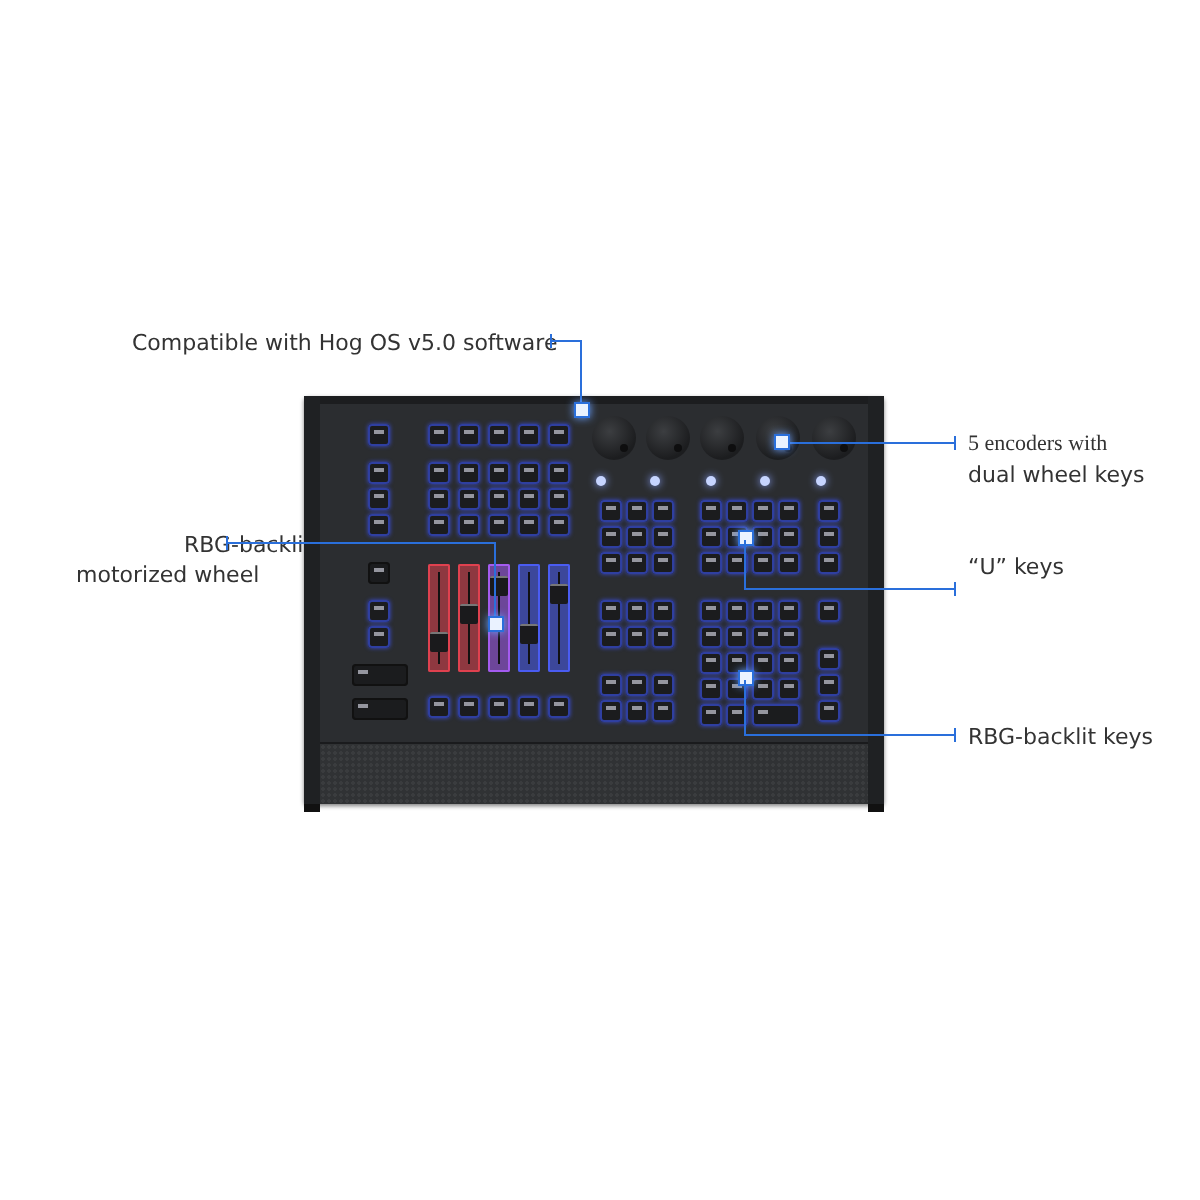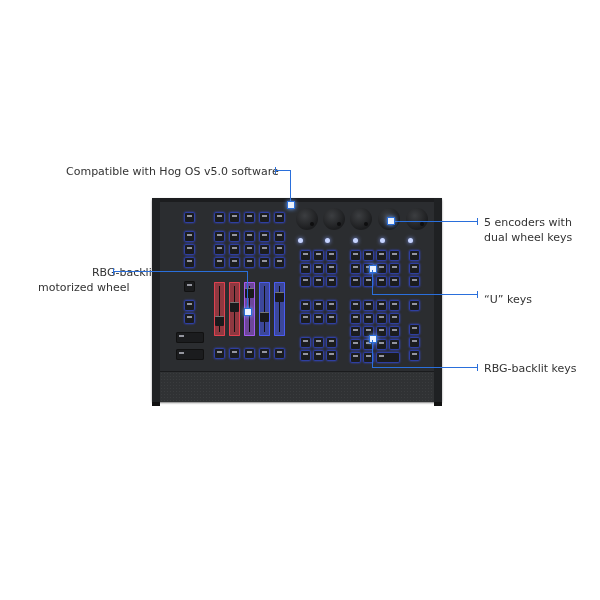--- a/index.html
+++ b/index.html
@@ -24,23 +24,23 @@
   .fader{position:absolute;width:11px;height:54px;border-radius:1px;}
   .fader .slot{position:absolute;left:5px;top:4px;width:1px;height:46px;background:#111;}
   .fader .knob{position:absolute;left:1px;width:9px;height:9px;background:#1a1a1c;border-radius:1px;border-top:1px solid #777;}
 </style>
 </head>
 <body>
 
 <div class="label" style="left:66px;top:164px;">Compatible with Hog OS v5.0 software</div>
 <div class="label" style="left:64px;top:265px;width:120px;text-align:center;">RBG-backlit</div>
 <div class="label" style="left:38px;top:280px;">motorized wheel</div>
-<div class="label" style="left:484px;top:215px;">5 encoders with</div>
+<div class="label" style="left:484px;top:215px;font-family:Liberation Serif, serif;">5 encoders with</div>
 <div class="label" style="left:484px;top:230px;">dual wheel keys</div>
-<div class="label" style="left:484px;top:292px;text-align:center;">“U” keys</div>
+<div class="label" style="left:484px;top:276px;text-align:center;">“U” keys</div>
 <div class="label" style="left:484px;top:361px;">RBG-backlit keys</div>
 
 <div class="console">
   <div class="top-strip"></div>
   <div class="edge-l"></div>
   <div class="edge-r"></div>
   <div class="palm"></div>
 
   <div class="key" style="left:32px;top:14px;"></div>
   <div class="key" style="left:32px;top:33px;"></div>

